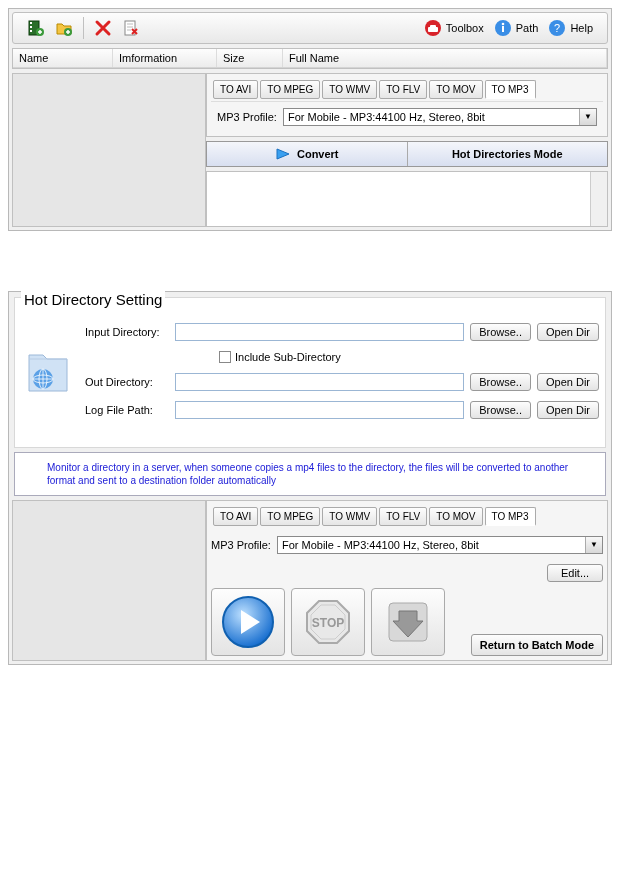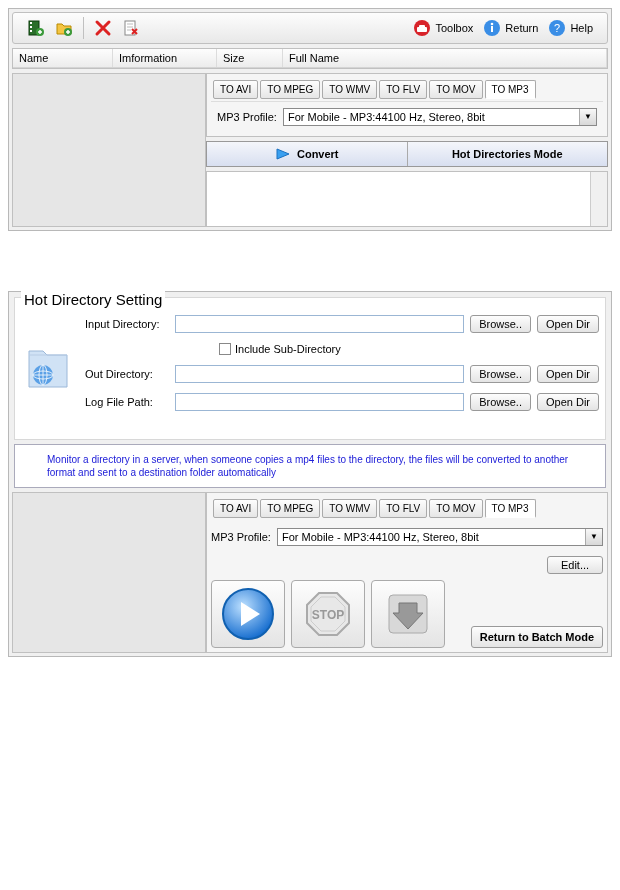--- a/index.html
+++ b/index.html
@@ -78,21 +78,21 @@
     margin: 2px;
     padding: 6px;
     background: #fff;
   }
   .fs-legend { font-size: 15px; position: relative; top: -13px; background: #fff; display: inline-block; padding: 0 3px; }
   .hot-row { display: flex; align-items: center; gap: 6px; margin-bottom: 12px; }
   .globe {
     width: 44px; height: 50px;
     margin: 4px 10px 4px 4px;
   }
-  .hot-fields { flex: 1; }
+  .hot-fields { flex: 1; margin-top: 8px; }
   .field { display: flex; align-items: center; gap: 6px; margin-bottom: 10px; }
   .field label { font-size: 11px; width: 84px; text-align: left; }
   .txt { flex: 1; border: 1px solid #9bb6d4; height: 18px; background: #fff; padding: 0 3px; font-size: 11px; }
   .btn {
     border: 1px solid #999;
     background: linear-gradient(#fdfdfd,#e4e4e4);
     padding: 2px 8px;
     font-size: 11px;
     border-radius: 3px;
     cursor: pointer;
@@ -161,21 +161,21 @@
             <rect x="6" y="6" width="6" height="3" fill="#fff" rx="1"></rect>
           </svg>
         <span>Toolbox</span>
       </div>
       <div class="tbtn">
         <svg class="icon" viewBox="0 0 18 18">
             <circle cx="9" cy="9" r="8" fill="#3a8ee6"></circle>
             <circle cx="9" cy="5" r="1.3" fill="#fff"></circle>
             <rect x="8" y="7" width="2" height="6" fill="#fff"></rect>
           </svg>
-        <span>Return</span>
+        <span>Path</span>
       </div>
       <div class="tbtn">
         <svg class="icon" viewBox="0 0 18 18">
             <circle cx="9" cy="9" r="8" fill="#3a8ee6"></circle>
             <text x="9" y="13" text-anchor="middle" font-size="11" fill="#fff" font-family="Arial">?</text>
           </svg>
         <span>Help</span>
       </div>
     </div>
   </div>

